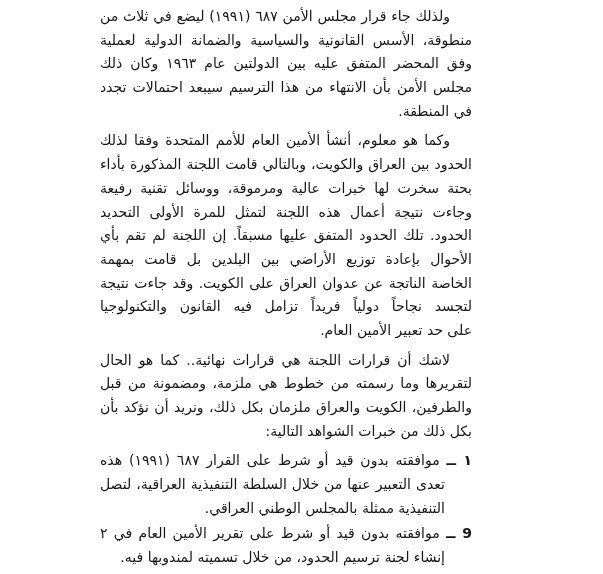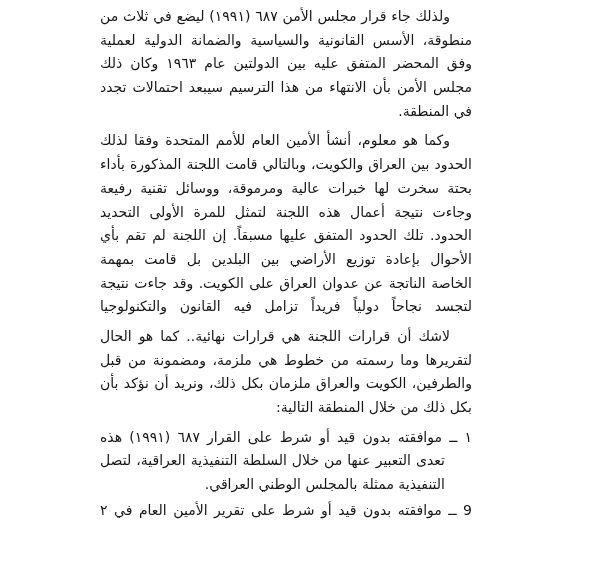--- a/index.html
+++ b/index.html
@@ -29,21 +29,21 @@
     text-align: justify;
     text-align-last: justify;
     overflow: hidden;
   }
   .line.indent { padding-right: 22px; }
   .line.cont   { padding-right: 27px; }
   .line.end {
     text-align: right;
     text-align-last: right;
   }
-  .marker { white-space: nowrap; }
+  .marker { white-space: nowrap; font-weight: bold; }
 </style>
 </head>
 <body>
 
 <div class="page">
   <div class="text-block">
       <div class="para">
         <div class="line indent">ولذلك جاء قرار مجلس الأمن ٦٨٧ (١٩٩١) ليضع في ثلاث من فقرات</div>
         <div class="line">منطوقة، الأسس القانونية والسياسية والضمانة الدولية لعملية ترسيم الحدود،</div>
         <div class="line">وفق المحضر المتفق عليه بين الدولتين عام ١٩٦٣ وكان ذلك استشعاراً من</div>
@@ -52,29 +52,31 @@
       </div>
       <div class="para">
         <div class="line indent">وكما هو معلوم، أنشأ الأمين العام للأمم المتحدة وفقا لذلك لجنة ترسيم</div>
         <div class="line">الحدود بين العراق والكويت، وبالتالي قامت اللجنة المذكورة بأداء مهمة فنية</div>
         <div class="line">بحتة سخرت لها خبرات عالية ومرموقة، ووسائل تقنية رفيعة المستوى..</div>
         <div class="line">وجاءت نتيجة أعمال هذه اللجنة لتمثل للمرة الأولى التحديد الدقيق لإحداثيات</div>
         <div class="line">الحدود. تلك الحدود المتفق عليها مسبقاً. إن اللجنة لم تقم بأي حال من</div>
         <div class="line">الأحوال بإعادة توزيع الأراضي بين البلدين بل قامت بمهمة استلزمتها الظروف</div>
         <div class="line">الخاصة الناتجة عن عدوان العراق على الكويت. وقد جاءت نتيجة الترسيم</div>
         <div class="line">لتجسد نجاحاً دولياً فريداً تزامل فيه القانون والتكنولوجيا والدبلوماسية والأمن،</div>
+        <div class="line end">على حد تعبير الأمين العام.</div>
       </div>
       <div class="para">
         <div class="line indent">لاشك أن قرارات اللجنة هي قرارات نهائية.. كما هو الحال بالنسبة</div>
         <div class="line">لتقريرها وما رسمته من خطوط هي ملزمة، ومضمونة من قبل مجلس الأمن..</div>
         <div class="line">والطرفين، الكويت والعراق ملزمان بكل ذلك، ونريد أن نؤكد بأن العراق ملزم</div>
-        <div class="line end">بكل ذلك من خلال المنطقة التالية:</div>
+        <div class="line end">بكل ذلك من خبرات الشواهد التالية:</div>
       </div>
       <div class="para list-item">
         <div class="line"><span class="marker">١ ــ</span> <span>موافقته بدون قيد أو شرط على القرار ٦٨٧ (١٩٩١) هذه الموافقة التي</span></div>
         <div class="line cont">تعدى التعبير عنها من خلال السلطة التنفيذية العراقية، لتصل إلى السلطة</div>
         <div class="line end cont">التنفيذية ممثلة بالمجلس الوطني العراقي.</div>
       </div>
       <div class="para list-item">
         <div class="line"><span class="marker">9 ــ</span> <span>موافقته بدون قيد أو شرط على تقرير الأمين العام في ٢ مايو ١٩٩١ بشأن</span></div>
+        <div class="line end cont">إنشاء لجنة ترسيم الحدود، من خلال تسميته لمندوبها فيه.</div>
       </div>
     </div>
 </div>
 
 </body></html>

